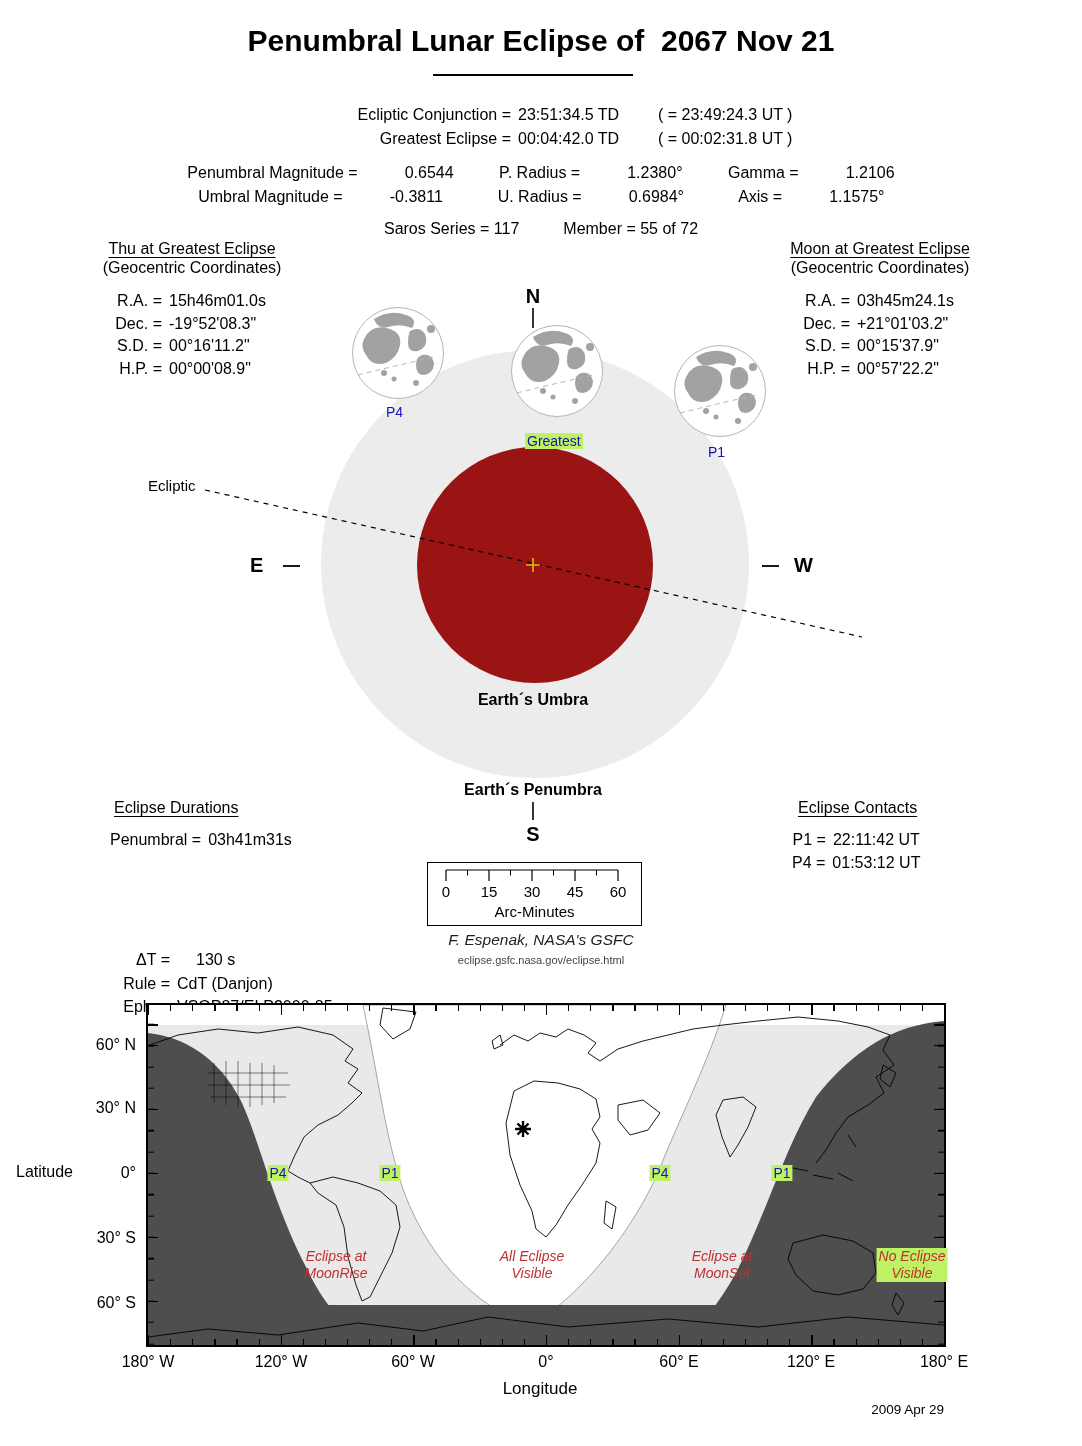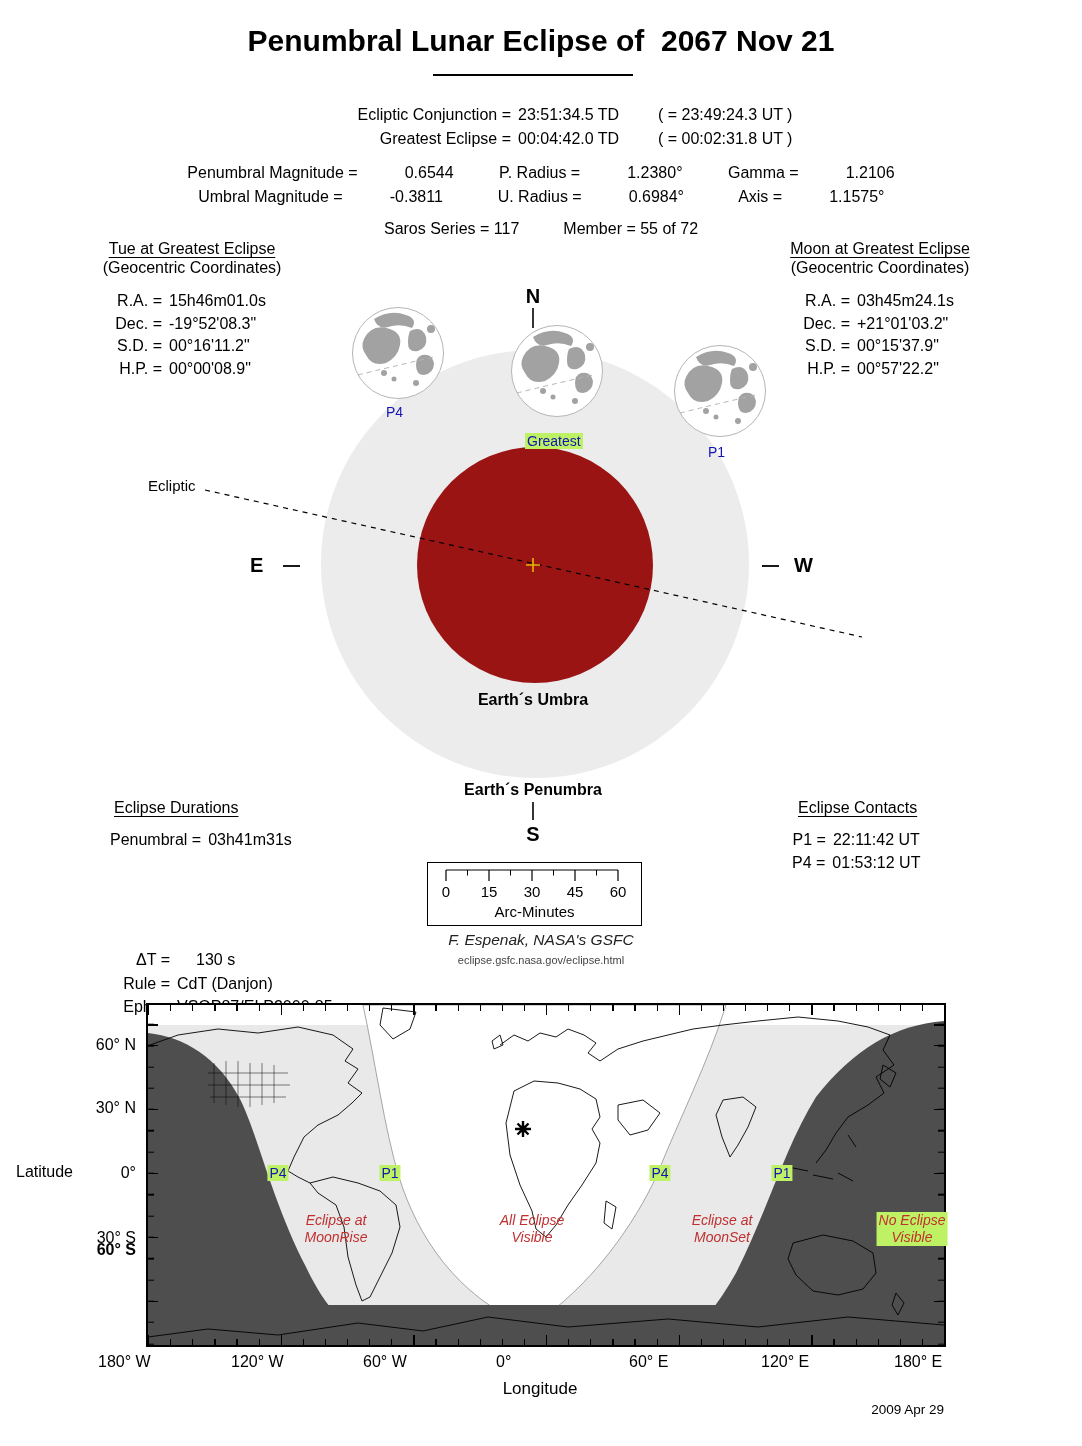--- a/index.html
+++ b/index.html
@@ -53,23 +53,23 @@
   .tickstrip{position:absolute;z-index:3;pointer-events:none;}
   .tk-b-min{left:0;bottom:0;width:796px;height:6px;background:repeating-linear-gradient(to right,#000 0 1.2px,transparent 1.2px 22.11px);}
   .tk-b-maj{left:0;bottom:0;width:796px;height:10px;background:repeating-linear-gradient(to right,#000 0 1.4px,transparent 1.4px 132.66px);}
   .tk-t-min{left:0;top:0;width:796px;height:6px;background:repeating-linear-gradient(to right,#000 0 1.2px,transparent 1.2px 22.11px);}
   .tk-t-maj{left:0;top:0;width:796px;height:10px;background:repeating-linear-gradient(to right,#000 0 1.4px,transparent 1.4px 132.66px);}
   .tk-l-min{left:0;top:0;height:340px;width:6px;background:repeating-linear-gradient(to bottom,#000 0 1.2px,transparent 1.2px 21.3px);background-position:0 18.7px;}
   .tk-l-maj{left:0;top:0;height:340px;width:10px;background:repeating-linear-gradient(to bottom,#000 0 1.4px,transparent 1.4px 63.9px);background-position:0 40px;}
   .tk-r-min{right:0;top:0;height:340px;width:6px;background:repeating-linear-gradient(to bottom,#000 0 1.2px,transparent 1.2px 21.3px);background-position:0 18.7px;}
   .tk-r-maj{right:0;top:0;height:340px;width:10px;background:repeating-linear-gradient(to bottom,#000 0 1.4px,transparent 1.4px 63.9px);background-position:0 40px;}
   .map-lbl{position:absolute;z-index:4;transform:translate(-50%,-50%);white-space:nowrap;}
-  .map-red{color:#C03030;font-style:italic;font-size:14px;line-height:17px;text-align:center;}
+  .map-red{color:#C03030;font-style:italic;font-size:14px;line-height:17px;text-align:center;margin-top:36px;}
   .lat-lbl{width:82px;text-align:right;font-size:16px;}
-  .lon-lbl{width:100px;font-size:16px;}
+  .lon-lbl{width:100px;text-align:center;font-size:16px;}
   .axis-name{font-size:16px;}
   .date-stamp{left:844px;top:1402px;width:100px;text-align:right;font-size:13.5px;}
 </style>
 </head>
 <body>
 
 <div id="page">
 
   <div class="abs title">Penumbral Lunar Eclipse of  2067 Nov 21</div>
   <div class="abs title-rule"></div>
@@ -119,21 +119,21 @@
         </div>
     </div>
   </div>
 
   <div class="abs saros">
     <span>Saros Series = 117</span>
     <span>Member = 55 of 72</span>
   </div>
 
   <div class="abs body-block" style="left:58px;top:240px;">
-    <h3>Tue at Greatest Eclipse</h3>
+    <h3>Thu at Greatest Eclipse</h3>
     <div class="sub">(Geocentric Coordinates)</div>
     <div class="rows">
       <div class="kv">
           <span class="k">R.A. =</span>
           <span class="v">15h46m01.0s</span>
         </div>
       <div class="kv">
           <span class="k">Dec. =</span>
           <span class="v">-19°52'08.3"</span>
         </div>
@@ -337,21 +337,21 @@
     <div class="map-lbl map-red chip" style="left:764px;top:224px;">
       <div>No Eclipse</div>
       <div>Visible</div>
     </div>
   </div>
 
   <div class="abs lat-lbl" style="left:54px;top:1036px;">60° N</div>
   <div class="abs lat-lbl" style="left:54px;top:1099px;">30° N</div>
   <div class="abs lat-lbl" style="left:54px;top:1164px;">0°</div>
   <div class="abs lat-lbl" style="left:54px;top:1229px;">30° S</div>
-  <div class="abs lat-lbl" style="left:54px;top:1241px;font-weight:bold;">60° S</div>
+  <div class="abs lat-lbl" style="left:54px;top:1294px;">60° S</div>
   <div class="abs axis-name" style="left:16px;top:1163px;">Latitude</div>
 
   <div class="abs lon-lbl" style="left:98px;top:1353px;">180° W</div>
   <div class="abs lon-lbl" style="left:231px;top:1353px;">120° W</div>
   <div class="abs lon-lbl" style="left:363px;top:1353px;">60° W</div>
   <div class="abs lon-lbl" style="left:496px;top:1353px;">0°</div>
   <div class="abs lon-lbl" style="left:629px;top:1353px;">60° E</div>
   <div class="abs lon-lbl" style="left:761px;top:1353px;">120° E</div>
   <div class="abs lon-lbl" style="left:894px;top:1353px;">180° E</div>
   <div class="abs axis-name" style="left:460px;top:1379px;width:160px;text-align:center;font-size:17px;">Longitude</div>

